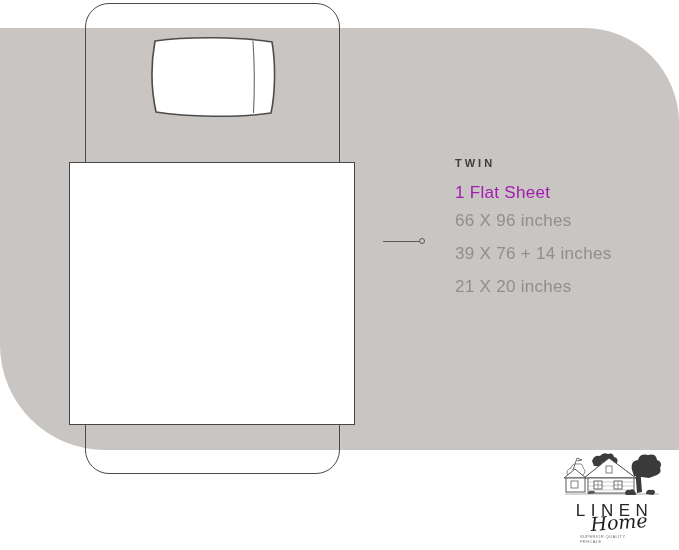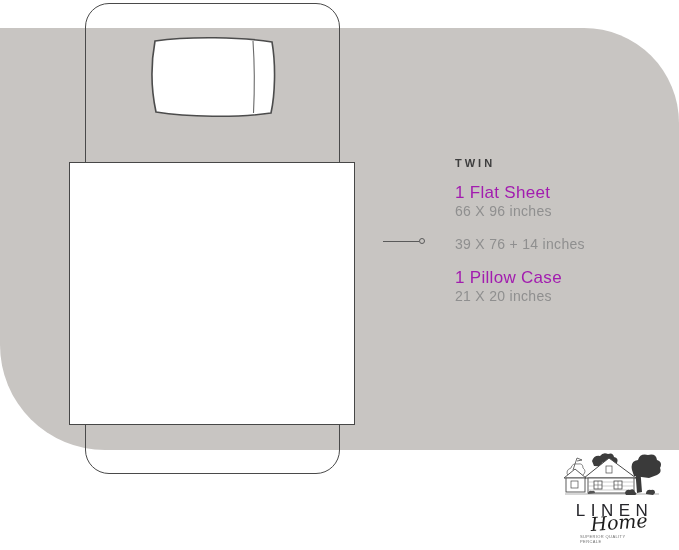--- a/index.html
+++ b/index.html
@@ -50,22 +50,22 @@
   }
   .size-label{
     font-size:11px;font-weight:bold;letter-spacing:3px;
     color:var(--label-text);margin-bottom:14px;
   }
   .spec-item{margin-bottom:15px;}
   .spec-name{
     font-size:17px;color:#a21caf;letter-spacing:0.3px;line-height:19px;
   }
   .spec-dims{
-    font-size:14px;color:var(--dimension-text);letter-spacing:0.3px;
-    line-height:18px;margin-top:0;
+    font-size:17px;color:var(--dimension-text);letter-spacing:0.3px;
+    line-height:18px;margin-top:10px;
   }
   .logo{
     position:absolute;left:552px;top:452px;width:120px;text-align:center;
     color:var(--logo-text);
   }
   .logo-house{display:block;margin:0 auto;}
   .logo-brand{
     font-family:"Liberation Sans", sans-serif;
     font-size:17px;line-height:24px;font-weight:500;
     letter-spacing:5.5px;padding-left:5px;color:var(--logo-text);
@@ -107,21 +107,20 @@
     <div class="spec-item">
       <div class="spec-name">1 Flat Sheet</div>
       <div class="spec-dims">66 X 96 inches</div>
     </div>
 
     <div class="spec-item">
       <div class="spec-dims">39 X 76 + 14 inches</div>
     </div>
 
     <div class="spec-item">
-      <div class="spec-name">1 Pillow Case</div>
       <div class="spec-dims">21 X 20 inches</div>
     </div>
   </div>
 
   <div class="logo">
     <svg class="logo-house" viewBox="0 0 100 46" width="100" height="46">
 
       <path d="M3 42 L97 42" stroke="#8a8a8a" stroke-width="0.7" fill="none"></path>
 
       <path d="M30 9 q2-6 8-5 q3-4 8-2 q5-2 6 3 q5 1 3 6 l-3 4 -20-1 z" fill="#3d3d3d"></path>

